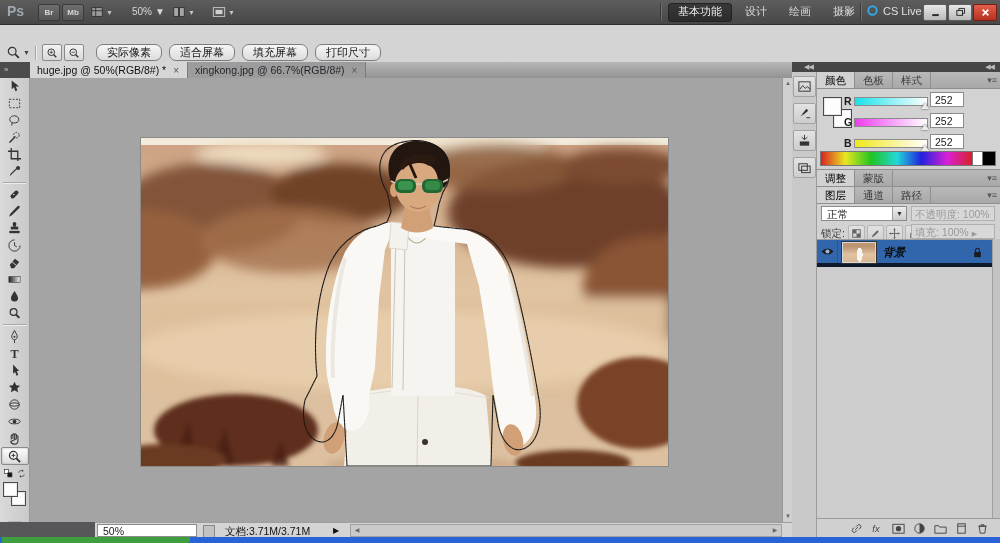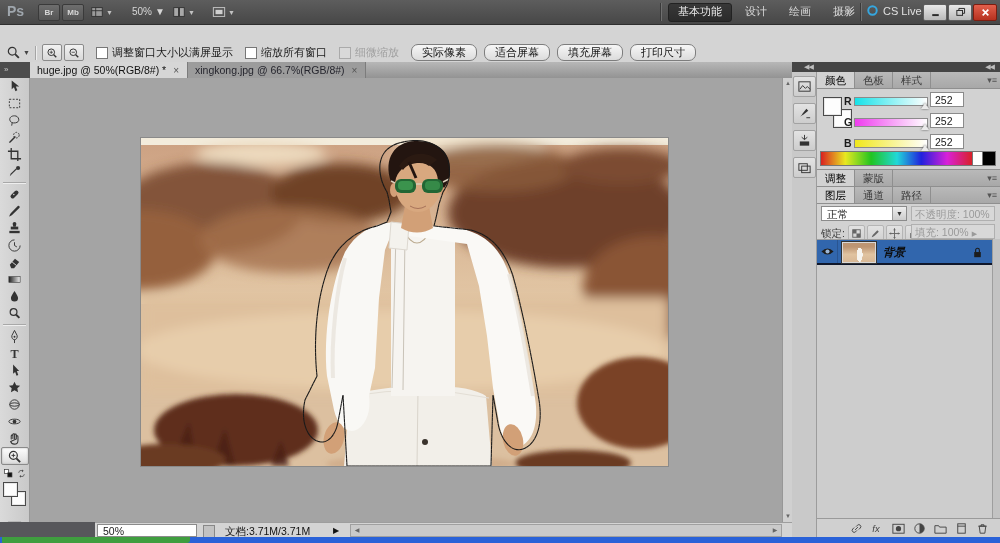--- a/index.html
+++ b/index.html
@@ -106,21 +106,21 @@
       padding-left:5px;box-sizing:border-box;}
   .dd .dc{position:absolute;right:0;top:0;width:13px;height:13px;background:linear-gradient(#eee,#ccc);
           border-left:1px solid #9a9a9a;font-size:7px;text-align:center;line-height:13px;color:#333;}
   .dis-field{position:absolute;height:15px;border:1px solid #b0b0b0;color:#9a9a9a;font-size:10.5px;line-height:15px;
              padding:0 3px;box-sizing:border-box;background:#d8d8d8;}
   .lockrow-lab{color:#3c3c3c;font-size:10.5px;}
   .lock-ic{width:15px;height:15px;border:1px solid #b5b5b5;border-radius:2px;background:linear-gradient(#e2e2e2,#d0d0d0);
            display:flex;align-items:center;justify-content:center;}
   .layers-list{position:absolute;left:0;top:167px;width:175px;height:346px;background:#cdcdcd;border-top:1px solid #9e9e9e;}
   .layers-scroll{position:absolute;left:175px;top:167px;width:8px;height:346px;background:#c3c3c3;border-left:1px solid #9e9e9e;box-sizing:border-box;}
-  .layer-row{position:relative;height:23px;background:#3166ad;border-bottom:2px solid #0f172a;font-family:Liberation Mono, monospace;}
+  .layer-row{position:relative;height:23px;background:#3166ad;border-bottom:4px solid #0f172a;font-family:Liberation Mono, monospace;}
   .eye-cell{position:absolute;left:0;top:0;width:20px;height:23px;border-right:1px solid #2a5591;
             display:flex;align-items:center;justify-content:center;}
   .layer-thumb{position:absolute;left:25px;top:2px;width:32px;height:19px;border:1px solid #d8d8d8;outline:1px solid #333;
                background:radial-gradient(5px 12px at 52% 62%,#f6f4ef 58%,rgba(0,0,0,0) 60%),
                           linear-gradient(#bd9573 20%,#e0c3a0 60%,#d8b896);}
   .layer-name{position:absolute;left:66px;top:5px;font-size:11px;font-style:italic;font-weight:bold;color:#0c0c0c;}
   .layer-lock{position:absolute;right:7px;top:5px;}
   .layers-foot{position:absolute;left:0;top:446px;width:183px;height:19px;background:#d0d0d0;border-top:1px solid #9a9a9a;
                display:flex;align-items:center;justify-content:flex-end;gap:6px;padding-right:10px;box-sizing:border-box;}
   
@@ -225,34 +225,20 @@
         </svg>
       </div>
     <div class="mini-btn">
         <svg viewBox="0 0 16 16" width="12" height="12">
           <circle cx="7" cy="7" r="4.4" fill="none" stroke="#333" stroke-width="1.3"></circle>
           <path d="m10.3 10.3 3.4 3.4" stroke="#333" stroke-width="1.8"></path>
           <path d="M4.8 7h4.4" stroke="#333"></path>
         </svg>
       </div>
     <div style="width:10px"></div>
-    <div id="optcheckboxes" style="display:flex">
-        <div class="cbx">
-          <span class="box"></span>
-          <span>调整窗口大小以满屏显示</span>
-        </div>
-        <div class="cbx">
-          <span class="box"></span>
-          <span>缩放所有窗口</span>
-        </div>
-        <div class="cbx disabled">
-          <span class="box"></span>
-          <span>细微缩放</span>
-        </div>
-      </div>
     <div id="optbuttons" style="display:flex">
         <div class="opt-btn">实际像素</div>
         <div class="opt-btn">适合屏幕</div>
         <div class="opt-btn">填充屏幕</div>
         <div class="opt-btn">打印尺寸</div>
       </div>
   </div>
 
   <div class="tabbar"></div>
   <div class="toolbox-hd">»</div>

